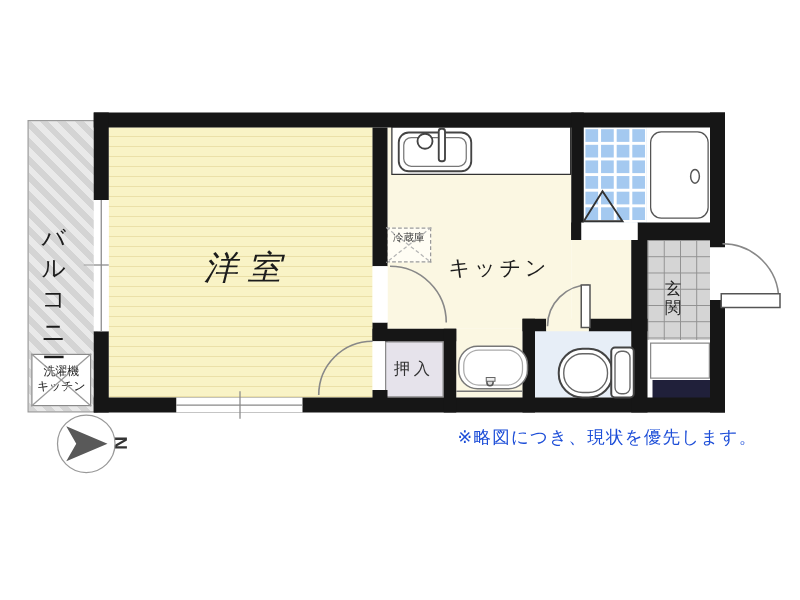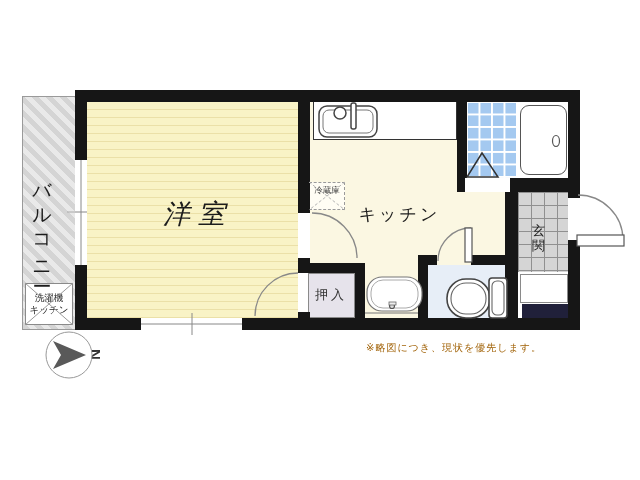--- a/index.html
+++ b/index.html
@@ -31,21 +31,21 @@
     background:repeating-linear-gradient(45deg,#d4d4d4 0 5px,#e9e9e9 5px 10px);
     border:1px solid #9a9a9a;box-sizing:border-box;
   }
   .whitebox{background:#fff;border:1px solid #8a8a8a;box-sizing:border-box;}
   .navybox{background:#20203a;}
   .counter{background:#fff;border:1.5px solid #333;box-sizing:border-box;}
   .tub{background:#fff;border:1.6px solid #555;border-radius:9px;box-sizing:border-box;}
   .fridge{background:#fffdf4;border:1px dashed #9a9a9a;box-sizing:border-box;}
   .lbl{position:absolute;display:flex;align-items:center;justify-content:center;text-align:center;white-space:pre;}
   .vert{writing-mode:vertical-rl;}
-  .caption{position:absolute;font-size:10px;letter-spacing:1px;color:#a16207;}
+  .caption{position:absolute;font-size:14px;letter-spacing:1px;color:#1d4ed8;}
   .compass-letter{position:absolute;font-weight:bold;font-size:15px;color:#333;transform:rotate(90deg);}
   svg.ovl{position:absolute;left:0;top:0;pointer-events:none;}
 </style>
 </head>
 <body>
 
 <div id="canvas">
 
   <div class="r balcony" style="left:22px;top:96px;width:56px;height:234px;"></div>
   <div class="r whitebox" style="left:25px;top:283px;width:48px;height:42px;"></div>

